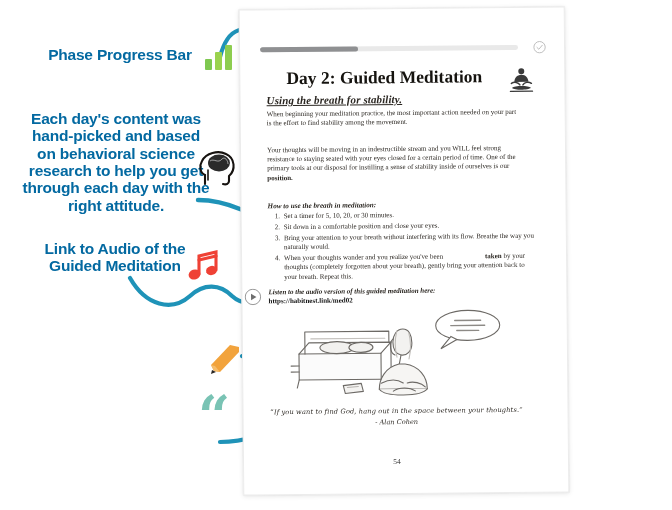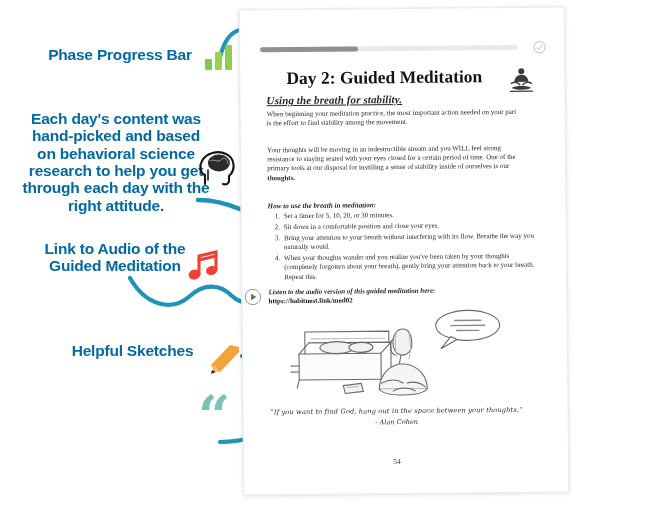--- a/index.html
+++ b/index.html
@@ -114,21 +114,21 @@
     font-family:"Liberation Serif", serif;
     font-size:7.2px;font-style:italic;font-weight:bold;color:#2b2722;
   }
   #howto-list{
     position:absolute;left:26px;top:202px;width:256px;
     font-family:"Liberation Serif", serif;
     font-size:7.0px;line-height:9.4px;color:#2b2722;
     margin:0;padding:0 0 0 14px;
   }
   #howto-list li{margin:0 0 1.4px 0;padding-left:2px;}
-  #howto-list b{font-weight:normal;}
+  #howto-list b{font-weight:bold;margin-left:40px;}
 
   #audio-block{position:absolute;left:26px;top:278px;width:250px;}
   #audio-line1{
     font-family:"Liberation Serif", serif;
     font-size:7.0px;font-style:italic;font-weight:bold;color:#2b2722;
   }
   #audio-line2{
     font-family:"Liberation Serif", serif;
     font-size:7.0px;font-weight:bold;color:#141414;margin-top:1px;
   }
@@ -186,21 +186,20 @@
     <path d="M2 42 C28 42, 58 32, 84 12" fill="none" stroke="#1f93b8" stroke-width="4.2" stroke-linecap="round"></path>
     <path d="M66 6 L88 10 L76 26" fill="none" stroke="#1f93b8" stroke-width="4.2" stroke-linecap="round" stroke-linejoin="round"></path>
   </svg>
 
   <div class="annot-label" id="lbl-phase">Phase Progress Bar</div>
 
   <div class="annot-label" id="lbl-each">Each day's content was hand-picked and based on behavioral science research to help you get through each day with the right attitude.</div>
 
   <div class="annot-label" id="lbl-link">Link to Audio of the Guided Meditation</div>
 
-  <div class="annot-label" id="lbl-sketch">Helpful Sketches</div>
 
 
   <div class="annot-icon" id="icon-bars">
     <i></i>
       <i></i>
       <i></i>
   </div>
 
   <div class="annot-icon" id="icon-brain">
     <svg width="42" height="40" viewBox="0 0 42 40">
@@ -252,21 +251,21 @@
         <path d="M13 9 C8.5 9, 6 12.5, 6 16 L20 16 C20 12.5, 17.5 9, 13 9 Z" fill="#3a3a3a"></path>
         <path d="M3 17.5 C6 15.5, 10 16.5, 11.5 19 M23 17.5 C20 15.5, 16 16.5, 14.5 19" fill="none" stroke="#3a3a3a" stroke-width="1.5" stroke-linecap="round"></path>
         <path d="M3.5 22 C6 19.5, 20 19.5, 22.5 22 C20 24.5, 6 24.5, 3.5 22 Z" fill="#3a3a3a"></path>
         <path d="M2 25.4 L24 25.4" stroke="#3a3a3a" stroke-width="1.4" stroke-linecap="round"></path>
       </svg>
 
       <div id="subtitle">Using the breath for stability.</div>
 
       <div class="para" id="para1">When beginning your meditation practice, the most important action needed on your part is the effort to find stability among the movement.</div>
 
-      <div class="para" id="para2"><span>Your thoughts will be moving in an indestructible stream and you WILL feel strong resistance to staying seated with your eyes closed for a certain period of time. One of the primary tools at our disposal for instilling a sense of stability inside of ourselves is our </span><b>thoughts.</b></div>
+      <div class="para" id="para2"><span>Your thoughts will be moving in an indestructible stream and you WILL feel strong resistance to staying seated with your eyes closed for a certain period of time. One of the primary tools at our disposal for instilling a sense of stability inside of ourselves is our </span><b>position.</b></div>
 
       <div id="howto-head">How to use the breath in meditation:</div>
 
       <ol id="howto-list">
         <li>Set a timer for 5, 10, 20, or 30 minutes.</li>
         <li>Sit down in a comfortable position and close your eyes.</li>
         <li>Bring your attention to your breath without interfering with its flow. Breathe the way you naturally would.</li>
         <li><span>When your thoughts wander and you realize you've been </span><b>taken</b><span> by your thoughts (completely forgotten about your breath), gently bring your attention back to your breath. Repeat this.</span></li>
       </ol>
 

